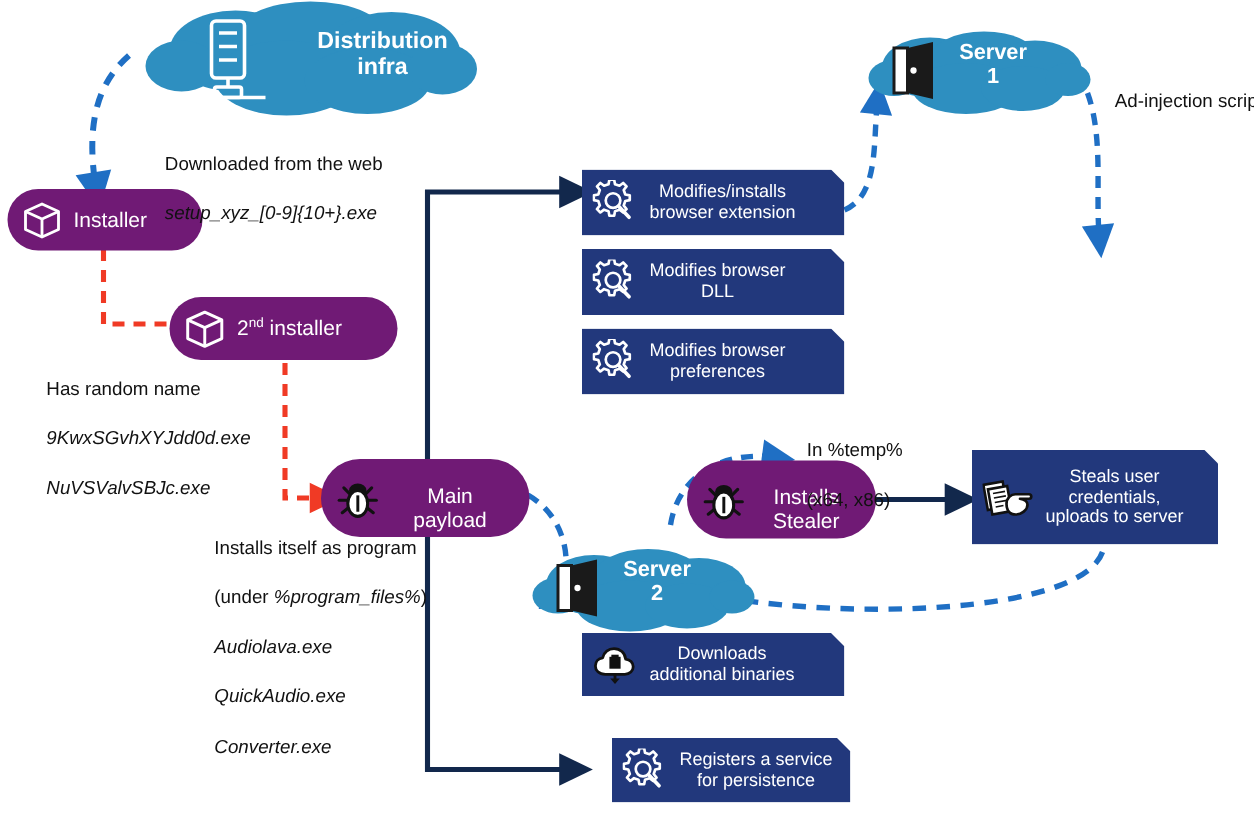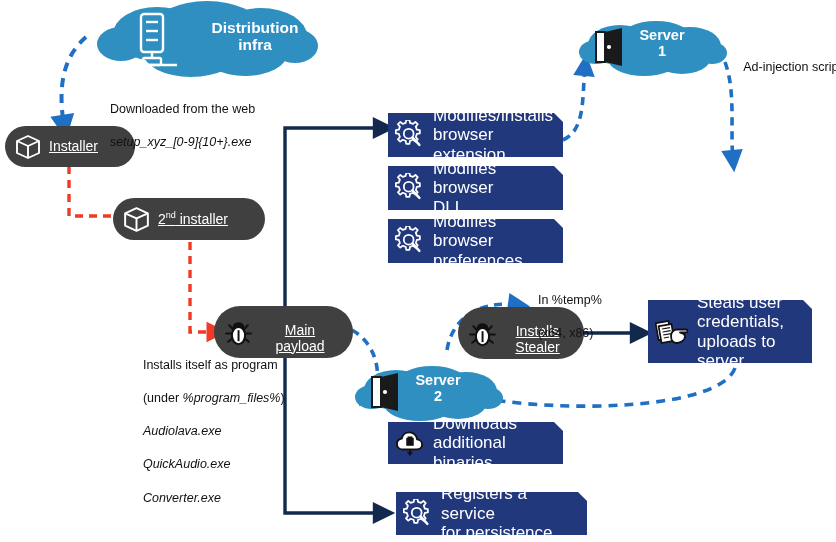--- a/index.html
+++ b/index.html
@@ -3,31 +3,31 @@
 <meta charset="utf-8">
 <style>
   html,body{margin:0;padding:0;background:#ffffff;}
   body{width:836px;height:542px;overflow:hidden;
        font-family:"Liberation Sans","DejaVu Sans",sans-serif;}
   #stage{position:relative;width:836px;height:542px;background:#fff;padding-left:28px;}
   svg.layer{position:absolute;left:0;top:0;width:836px;height:542px;}
   .node{position:absolute;box-sizing:border-box;}
 
   
-  .pill{background:#404040;border-radius:999px;display:flex;align-items:center;
-        color:#fff;gap:6px;padding:0 14px 0 8px;text-decoration:underline;}
+  .pill{background:#701a75;border-radius:999px;display:flex;align-items:center;
+        color:#fff;gap:6px;padding:0 14px 0 8px;}
   .pill .lbl{font-size:14px;line-height:1.08;color:#fff;}
   .pill.two .lbl{text-align:center;flex:1;margin-top:13px;}
 
   
   .nbox{background:#22387C;color:#fff;display:flex;align-items:center;gap:8px;
         padding:5px 8px 5px 7px;
         -webkit-clip-path:polygon(0 0, calc(100% - 9px) 0, 100% 9px, 100% 100%, 0 100%);
         clip-path:polygon(0 0, calc(100% - 9px) 0, 100% 9px, 100% 100%, 0 100%);}
-  .nbox .lbl{font-size:17px;line-height:1.14;}
+  .nbox .lbl{font-size:12px;line-height:1.14;text-align:center;}
 
   
   .cloud{position:absolute;}
   .cloud .ctext{position:absolute;color:#fff;font-weight:bold;text-align:center;
                 line-height:1.1;}
 
   
   .note{position:absolute;color:#111;font-size:12.5px;line-height:1.33;white-space:pre;}
   .note .it{font-style:italic;}
   .sup{font-size:9px;vertical-align:super;}
@@ -280,39 +280,44 @@
       <rect x="13.4" y="8" width="5.2" height="2" fill="#111"></rect>
       <path d="M16,22 L16,26" stroke="#111" stroke-width="2"></path>
       <path d="M12.6,25 L16,29 L19.4,25 Z" fill="#111"></path>
     </svg>
     <span class="lbl">
       <span>Downloads</span><br>
       <span>additional binaries</span>
     </span>
   </div>
 
-  <div class="node nbox" style="left:396px;top:492px;width:191px;height:43px;">
+  <div class="node nbox" style="left:408px;top:492px;width:159px;height:43px;">
     <svg class="icon" width="30" height="30" viewBox="0 0 32 32">
       <g fill="none" stroke="#fff" stroke-width="1.9">
         <path d="M16,3 l3.2,1.1 2.6,-2 2.4,2.4 -2,2.6 1.1,3.2 3.2,0.6 0,3.4 -3.2,0.6 -1.1,3.2 2,2.6 -2.4,2.4 -2.6,-2 -3.2,1.1 -0.6,3.2 -3.4,0 -0.6,-3.2 -3.2,-1.1 -2.6,2 -2.4,-2.4 2,-2.6 -1.1,-3.2 -3.2,-0.6 0,-3.4 3.2,-0.6 1.1,-3.2 -2,-2.6 2.4,-2.4 2.6,2 3.2,-1.1 0.6,-3.2 3.4,0 z" stroke-linejoin="round"></path>
         <circle cx="14.6" cy="14.6" r="5.2"></circle>
         <line x1="18.6" y1="18.6" x2="26" y2="26.5" stroke-width="2.6" stroke-linecap="round"></line>
       </g>
     </svg>
     <span class="lbl">
       <span>Registers a service</span><br>
       <span>for persistence</span>
     </span>
   </div>
 
   <div class="note" style="left:96px;top:84px;">
     <span>Downloaded from the web</span><br>
     <span class="it">setup_xyz_[0-9]{10+}.exe</span>
   </div>
 
+  <div class="note" style="left:17px;top:234px;">
+    <span>Has random name</span><br>
+    <span class="it">9KwxSGvhXYJdd0d.exe</span><br>
+    <span class="it">NuVSValvSBJc.exe</span>
+  </div>
 
   <div class="note" style="left:129px;top:340px;">
     <span>Installs itself as program</span><br>
     <span>(under <span class="it">%program_files%</span>)</span><br>
     <span class="it">Audiolava.exe</span><br>
     <span class="it">QuickAudio.exe</span><br>
     <span class="it">Converter.exe</span>
   </div>
 
   <div class="note" style="left:524px;top:275px;">

